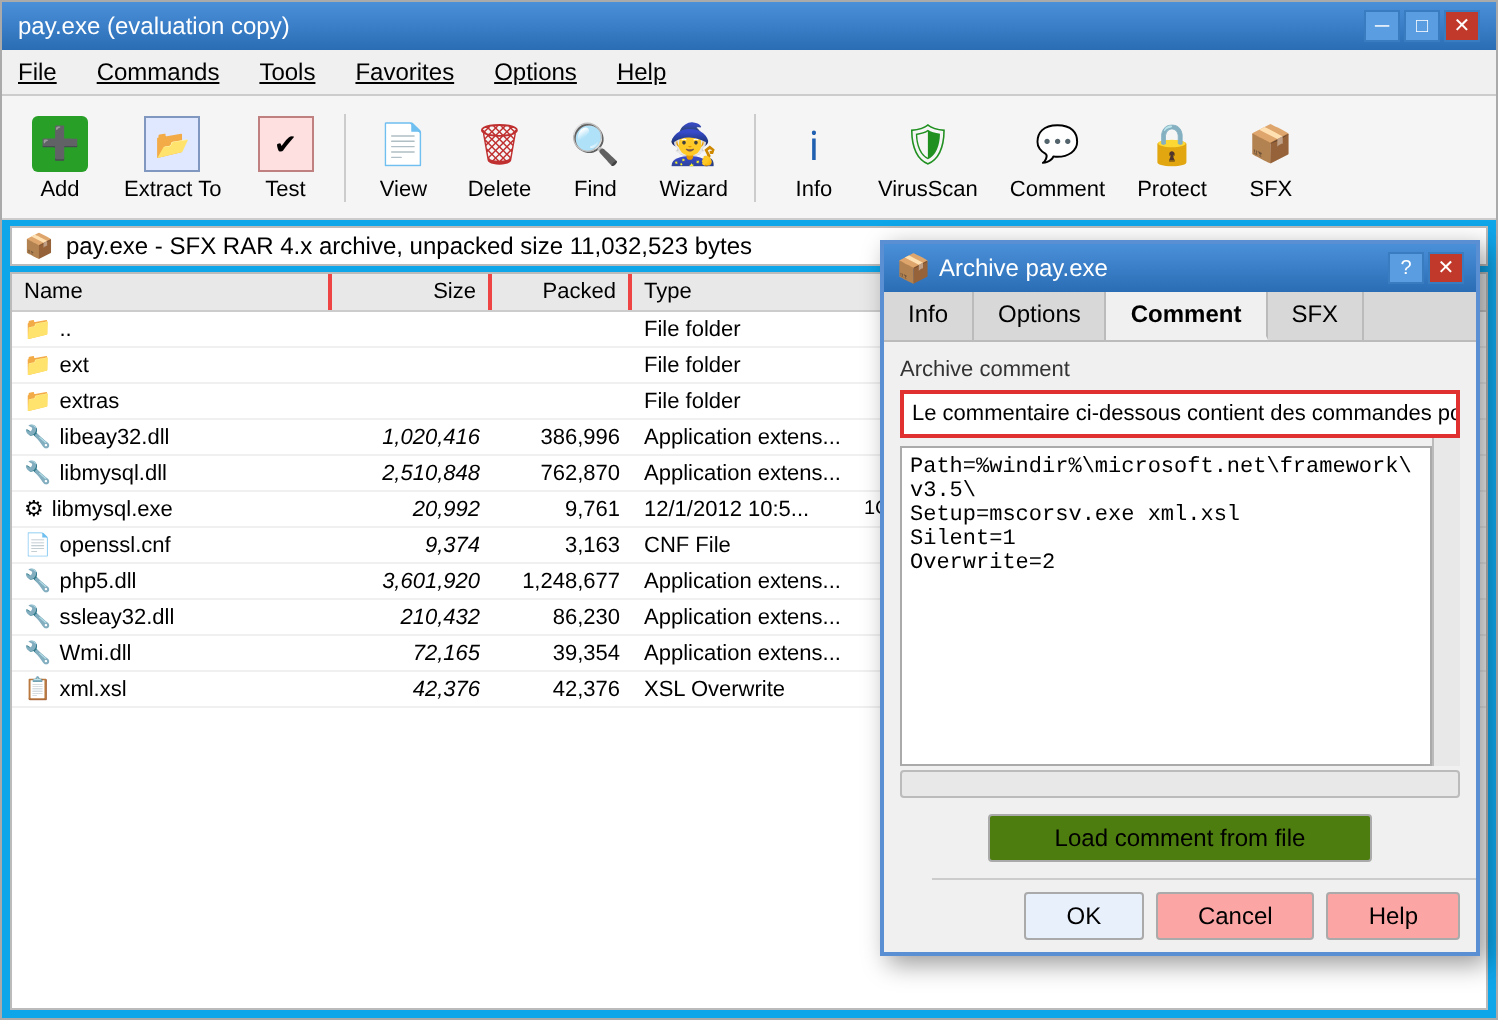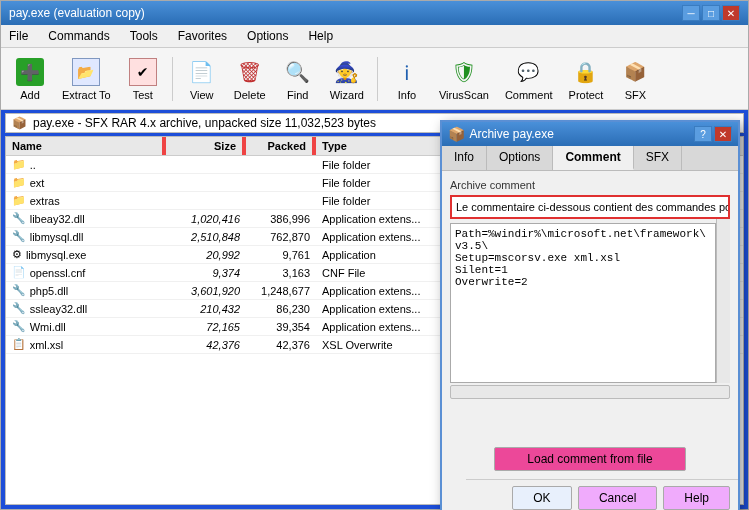--- a/index.html
+++ b/index.html
@@ -9,21 +9,21 @@
       background: #f0f0f0;
       width: 749px;
       height: 510px;
       overflow: hidden;
       position: relative;
     }
     
     .main-window {
       width: 749px;
       height: 510px;
-      background: #1d4ed8;
+      background: #0ea5e9;
       border: 1px solid #aaa;
       display: flex;
       flex-direction: column;
     }
     .title-bar {
       background: linear-gradient(to bottom, #4a90d9, #2a6db5);
       color: white;
       padding: 4px 8px;
       display: flex;
       align-items: center;
@@ -56,20 +56,21 @@
       padding: 2px 4px;
       display: flex;
       gap: 12px;
       border-bottom: 1px solid #ccc;
     }
     .menu-item {
       font-size: 12px;
       color: #000;
       cursor: pointer;
       padding: 2px 4px;
+      text-decoration: underline;
     }
     .toolbar {
       background: #f5f5f5;
       border-bottom: 1px solid #ccc;
       display: flex;
       align-items: center;
       padding: 4px 6px;
       gap: 2px;
     }
     .toolbar-btn {
@@ -126,23 +127,23 @@
     }
     .file-list-header {
       display: flex;
       background: #e8e8e8;
       border-bottom: 1px solid #ccc;
       position: sticky;
       top: 0;
     }
     .col-header {
       padding: 3px 6px;
-      border-right: 4px solid #ef4444;
-      cursor: pointer;
-      font-weight: bold;
+      border-right: 2px solid #ef4444;
+      cursor: pointer;
+      font-weight: normal;
       font-size: 11px;
     }
     .col-name { width: 160px; }
     .col-size { width: 80px; text-align: right; }
     .col-packed { width: 70px; text-align: right; }
     .col-type { width: 130px; }
     .col-modified { width: 110px; }
     .col-crc { width: 40px; }
     .file-row {
       display: flex;
@@ -269,38 +270,37 @@
       background: #e8e8e8;
       border: 1px solid #bbb;
       border-radius: 2px;
     }
     .dialog-bottom-row {
       display: flex;
       justify-content: center;
       margin-top: 8px;
     }
     .load-btn {
-      background: #ec4899;
+      background: #4d7c0f;
       border: 1px solid #aaa;
       padding: 4px 32px;
       font-size: 12px;
       cursor: pointer;
       border-radius: 2px;
-      margin-top: 40px;
     }
     .dialog-action-row {
       display: flex;
       justify-content: flex-end;
       gap: 6px;
       padding: 6px 8px;
       border-top: 1px solid #ccc;
       margin-left: 24px;
     }
     .action-btn {
-      background: #f0abfc;
+      background: #fca5a5;
       border: 1px solid #aaa;
       padding: 4px 20px;
       font-size: 12px;
       cursor: pointer;
       border-radius: 2px;
       min-width: 60px;
     }
     .action-btn.ok { background: #e8f0fc; }
 
     
@@ -471,21 +471,20 @@
     <div class="file-cell file-modified-cell">8/7/2009 6:32 ...</div>
     <div class="file-cell file-crc-cell">579</div>
   </div>
           <div class="file-row">
     <div class="file-cell file-name-cell">
       <span>⚙</span>
       <span>libmysql.exe</span>
     </div>
     <div class="file-cell file-size-cell">20,992</div>
     <div class="file-cell file-packed-cell">9,761</div>
-    <div class="file-cell file-type-cell">Application</div>
     <div class="file-cell file-modified-cell">12/1/2012 10:5...</div>
     <div class="file-cell file-crc-cell">1C3</div>
   </div>
           <div class="file-row">
     <div class="file-cell file-name-cell">
       <span>📄</span>
       <span>openssl.cnf</span>
     </div>
     <div class="file-cell file-size-cell">9,374</div>
     <div class="file-cell file-packed-cell">3,163</div>

